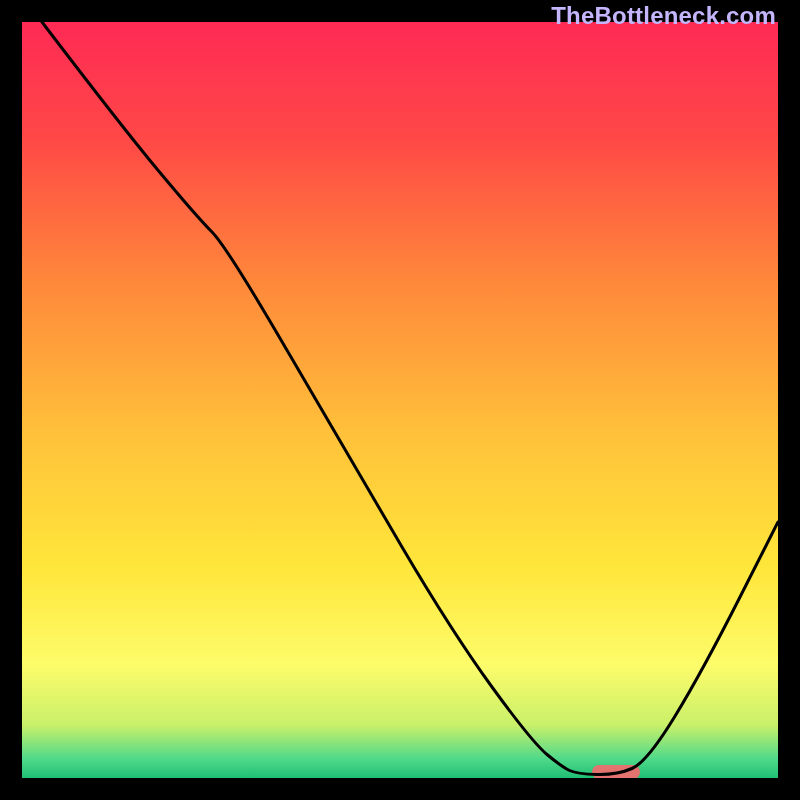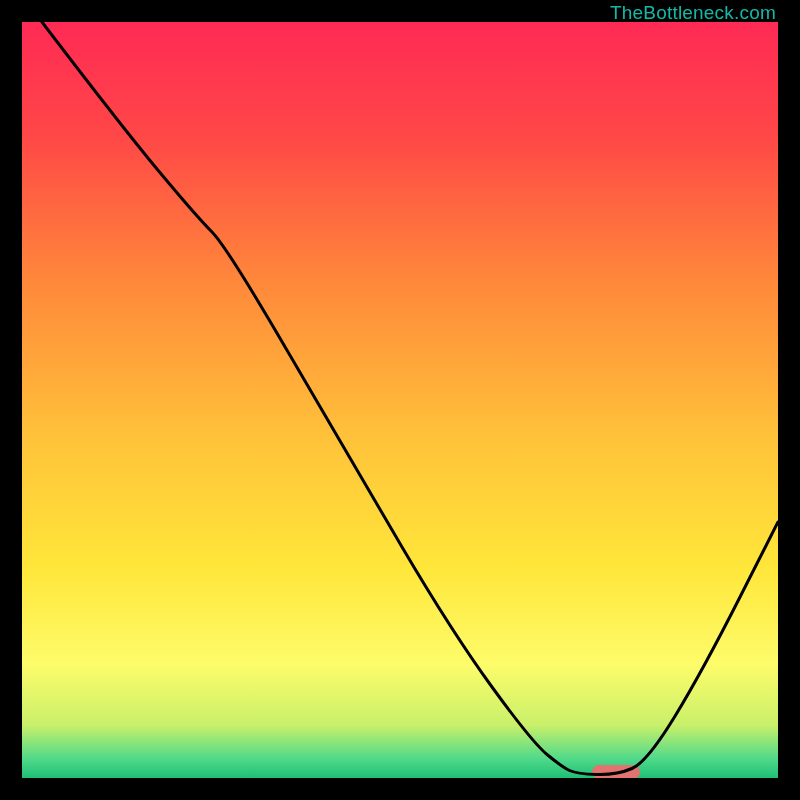--- a/index.html
+++ b/index.html
@@ -16,23 +16,23 @@
     top: 22px;
     width: 756px;
     height: 756px;
     background: #000;
   }
   .watermark {
     position: absolute;
     top: 2px;
     right: 24px;
     font-family: Arial, Helvetica, sans-serif;
-    font-size: 19px;
-    font-weight: 400;
-    color: #14b8a6;
+    font-size: 24px;
+    font-weight: 700;
+    color: #c4b5fd;
     letter-spacing: 0.2px;
   }
   svg {
     display: block;
   }
 </style>
 </head>
 <body>
 
 <div class="frame">

